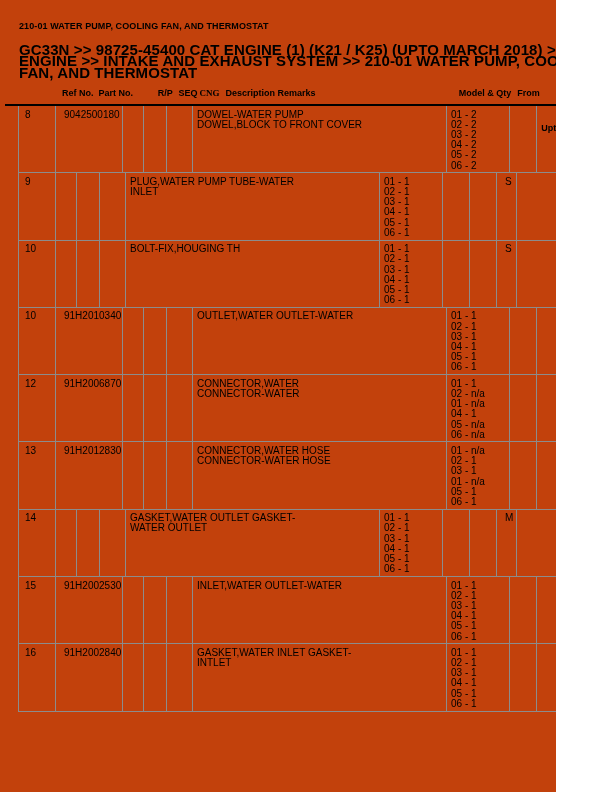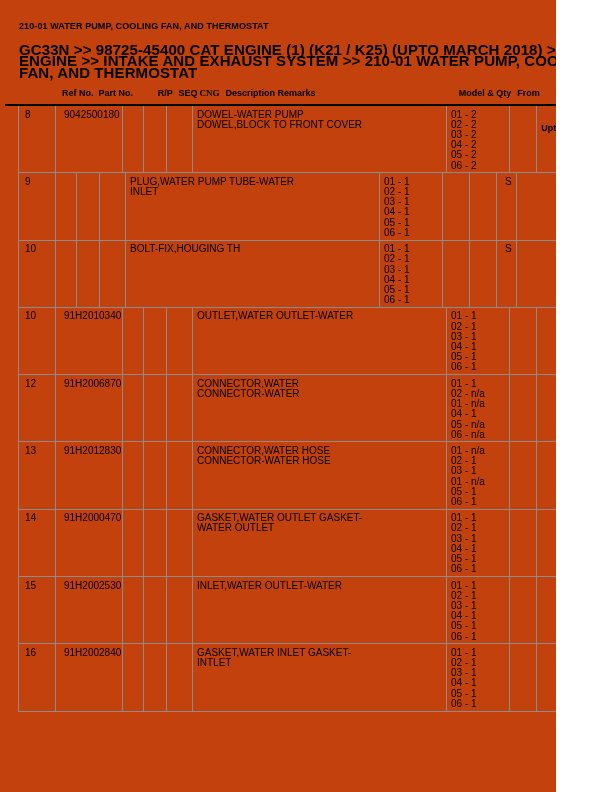--- a/index.html
+++ b/index.html
@@ -248,21 +248,20 @@
           <div>05 - 1</div>
           <div>06 - 1</div>
         </div>
       <div class="c-from"></div>
       <div class="c-upto"></div>
       <div class="c-mr">S</div>
     </div>
 
     <div class="t-row">
       <div class="c-ref">14</div>
-      <div class="c-part">91H2000470</div>
       <div class="c-rp"></div>
       <div class="c-seq"></div>
       <div class="c-cng"></div>
       <div class="c-desc">
           <div>GASKET,WATER OUTLET GASKET-</div>
           <div>WATER OUTLET</div>
         </div>
       <div class="c-model">
           <div>01 - 1</div>
           <div>02 - 1</div>

